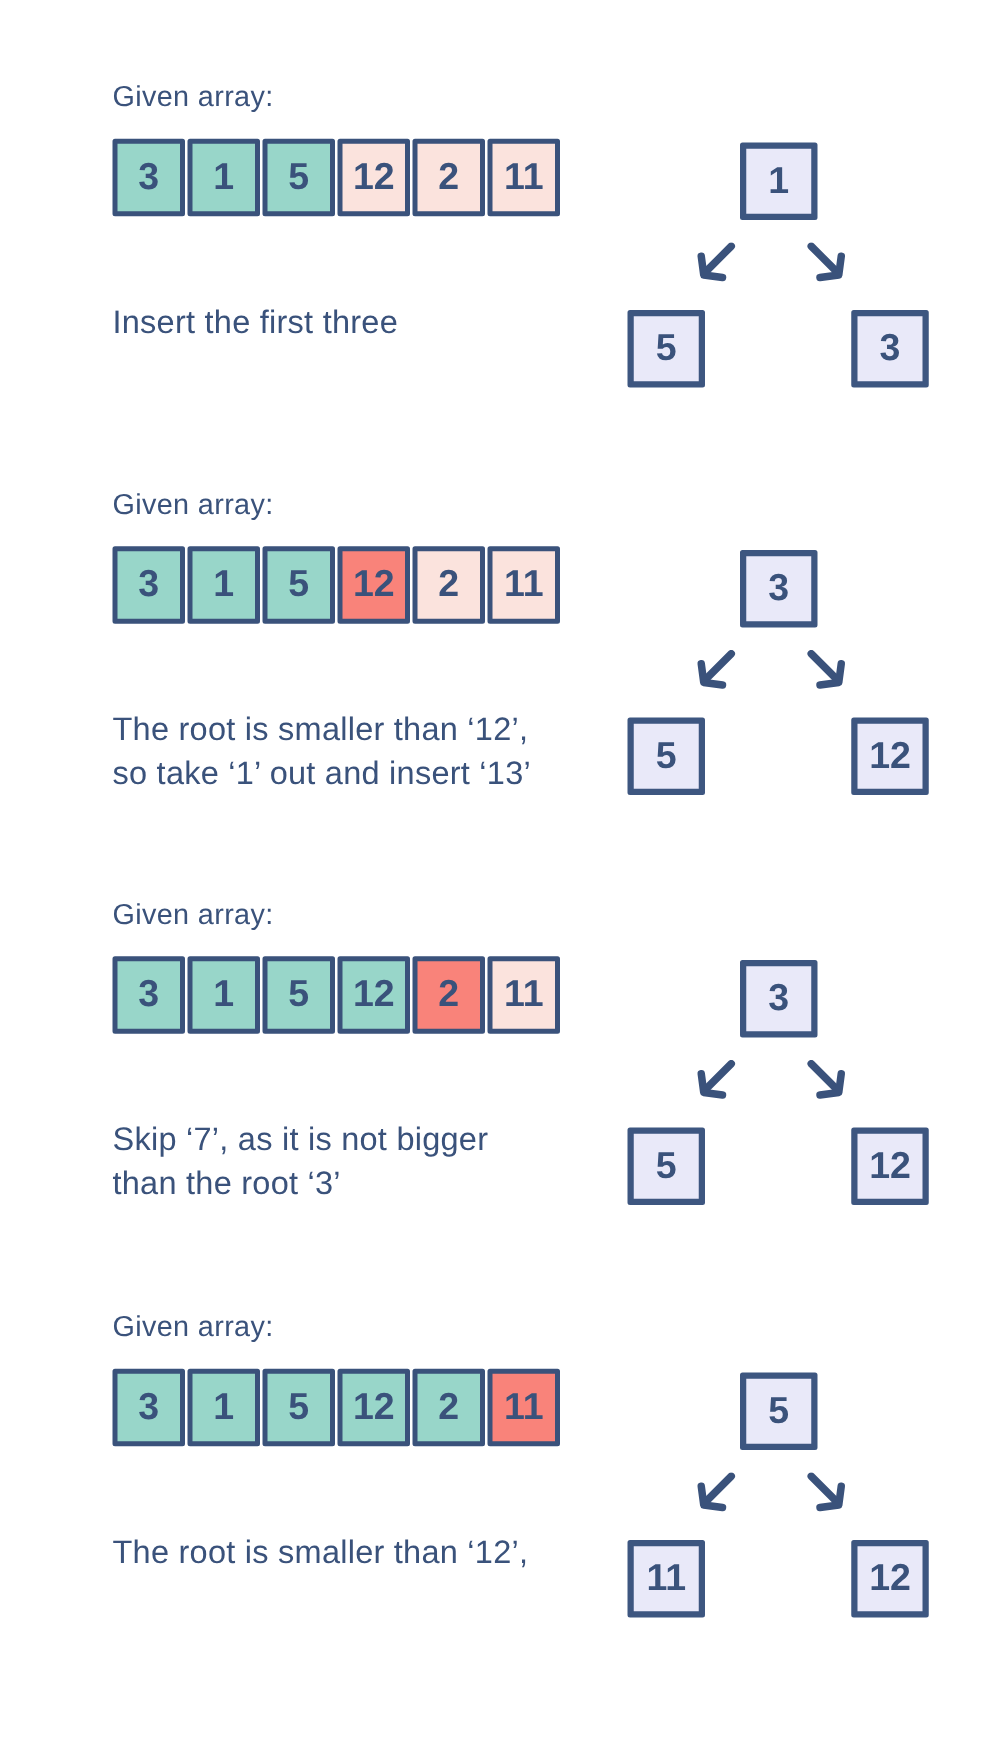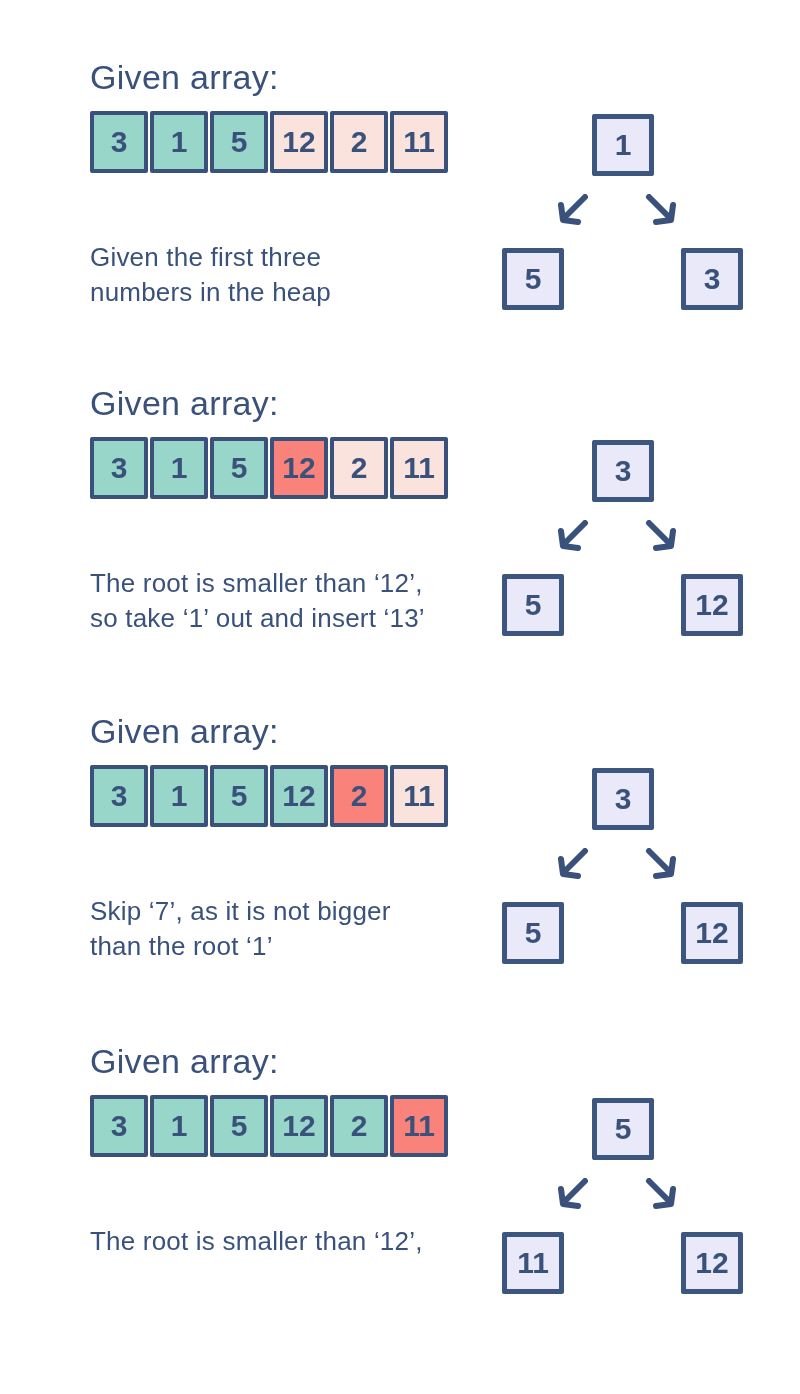--- a/index.html
+++ b/index.html
@@ -7,21 +7,21 @@
     position:relative;
     width:800px;height:1394px;
     background:#ffffff;
     font-family:"Liberation Sans", sans-serif;
     color:#3a527b;
     overflow:hidden;
   }
   .section{position:absolute;left:0;width:800px;height:328px;}
   .given-label{
     position:absolute;left:90px;top:0;
-    font-size:34px;line-height:30px;font-weight:500;
+    font-size:23px;line-height:30px;font-weight:500;
     letter-spacing:0.3px;color:#3a527b;
   }
   .array{
     position:absolute;left:90px;top:49px;
     display:flex;gap:2px;
   }
   .cell{
     box-sizing:border-box;
     width:58px;height:62px;
     border:4px solid #3a527b;
@@ -64,22 +64,21 @@
     <div class="given-label">Given array:</div>
     <div class="array">
       <div class="cell" style="background: rgb(152, 214, 201);">3</div>
       <div class="cell" style="background: rgb(152, 214, 201);">1</div>
       <div class="cell" style="background: rgb(152, 214, 201);">5</div>
       <div class="cell" style="background: rgb(251, 227, 221);">12</div>
       <div class="cell" style="background: rgb(251, 227, 221);">2</div>
       <div class="cell" style="background: rgb(251, 227, 221);">11</div>
     </div>
     <div class="desc">
-      <div>Given the first three</div>
-      <div>numbers in the heap</div>
+      <div>Insert the first three</div>
     </div>
     <div class="tree">
       <div class="node root" style="background: rgb(233, 233, 249);">1</div>
       <div class="arrow al">
         <svg viewBox="0 0 34 34">
             <path d="M29 3 L8 24"></path>
             <path d="M5 11 L7 26 L22 28"></path>
           </svg>
       </div>
       <div class="arrow ar">
@@ -131,21 +130,21 @@
     <div class="array">
       <div class="cell" style="background: rgb(152, 214, 201);">3</div>
       <div class="cell" style="background: rgb(152, 214, 201);">1</div>
       <div class="cell" style="background: rgb(152, 214, 201);">5</div>
       <div class="cell" style="background: rgb(152, 214, 201);">12</div>
       <div class="cell" style="background: rgb(249, 131, 122);">2</div>
       <div class="cell" style="background: rgb(251, 227, 221);">11</div>
     </div>
     <div class="desc">
       <div>Skip ‘7’, as it is not bigger</div>
-      <div>than the root ‘1’</div>
+      <div>than the root ‘3’</div>
     </div>
     <div class="tree">
       <div class="node root" style="background: rgb(233, 233, 249);">3</div>
       <div class="arrow al">
         <svg viewBox="0 0 34 34">
             <path d="M29 3 L8 24"></path>
             <path d="M5 11 L7 26 L22 28"></path>
           </svg>
       </div>
       <div class="arrow ar">

